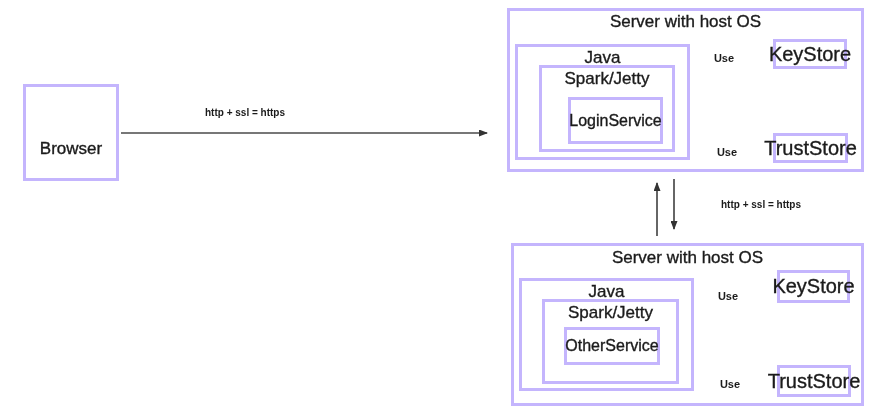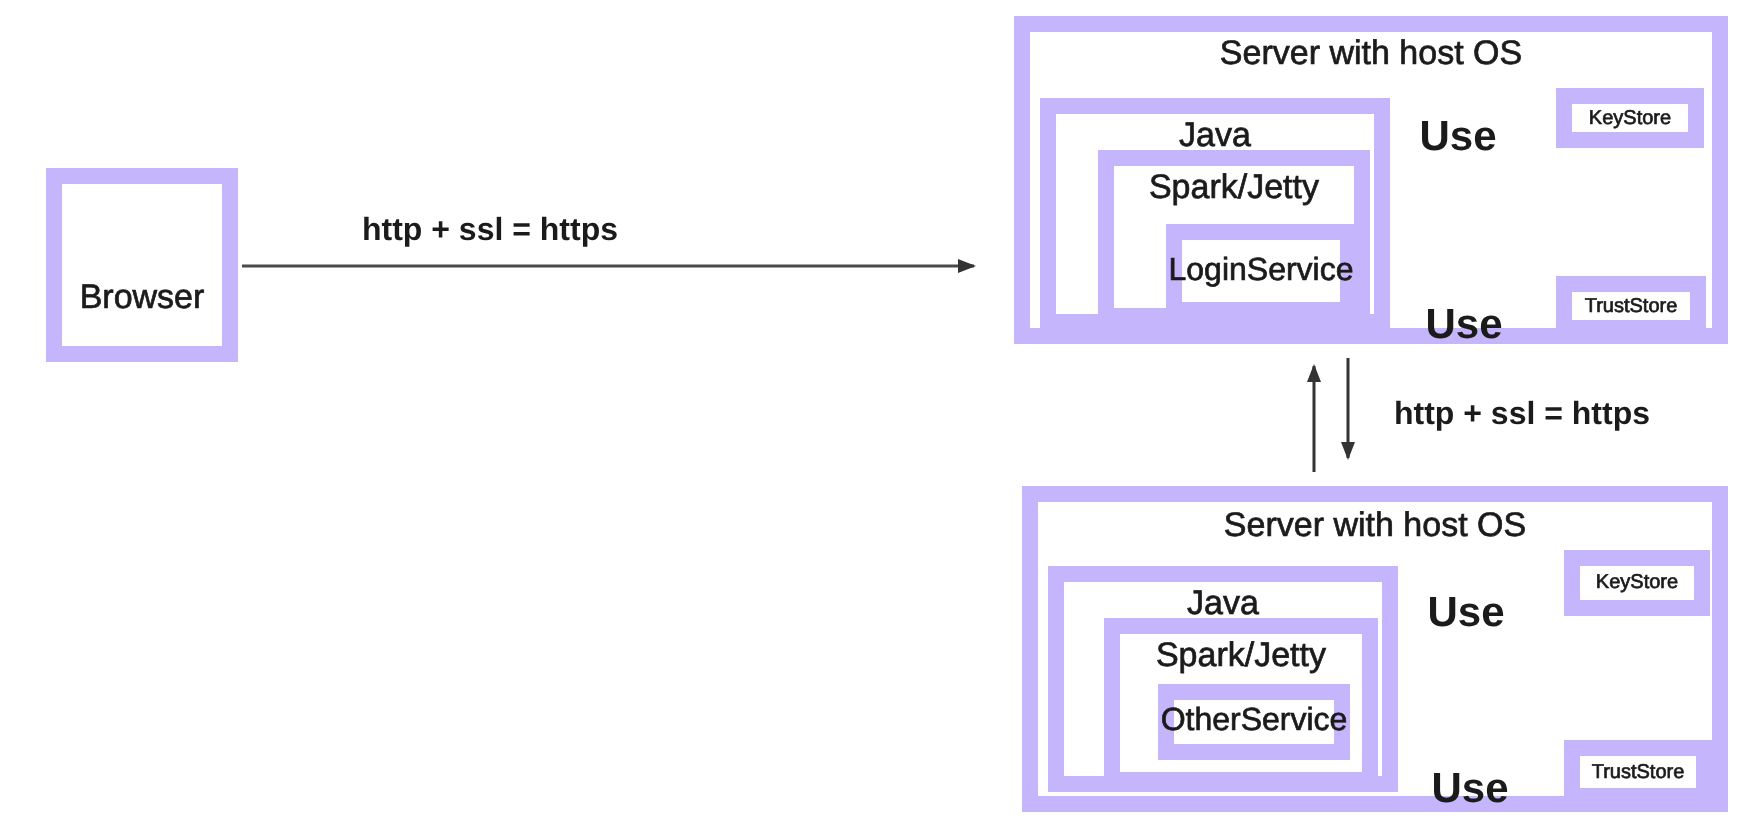--- a/index.html
+++ b/index.html
@@ -14,21 +14,21 @@
   }
   .arrow-layer {
     position: absolute;
     left: 0; top: 0;
     width: 873px; height: 414px;
     pointer-events: none;
   }
   .box {
     position: absolute;
     background: #ffffff;
-    border: 8px solid #c4b5fd;
+    border: 3px solid #c4b5fd;
     box-sizing: border-box;
   }
   .box-title {
     position: absolute;
     left: 0; top: 1px;
     width: 100%;
     text-align: center;
     font-size: 17px;
     font-weight: 400;
     -webkit-text-stroke: 0.35px #1b1b1b;
@@ -39,38 +39,38 @@
     align-items: center;
     justify-content: center;
   }
   .leaf-label {
     font-size: 16px;
     font-weight: 400;
     -webkit-text-stroke: 0.35px #1b1b1b;
     white-space: nowrap;
   }
   .store-label {
-    font-size: 10px;
+    font-size: 20px;
     font-weight: 400;
     -webkit-text-stroke: 0.35px #1b1b1b;
     white-space: nowrap;
   }
   .use-label {
     position: absolute;
     width: 40px;
     text-align: center;
-    font-size: 21px;
+    font-size: 11px;
     font-weight: 700;
     white-space: nowrap;
   }
   .edge-label {
     position: absolute;
     width: 160px;
     text-align: center;
-    font-size: 16px;
+    font-size: 10px;
     font-weight: 700;
     white-space: nowrap;
   }
 </style>
 </head>
 <body>
 
 <div class="canvas">
 
   <svg class="arrow-layer" viewBox="0 0 873 414" xmlns="http://www.w3.org/2000/svg">

